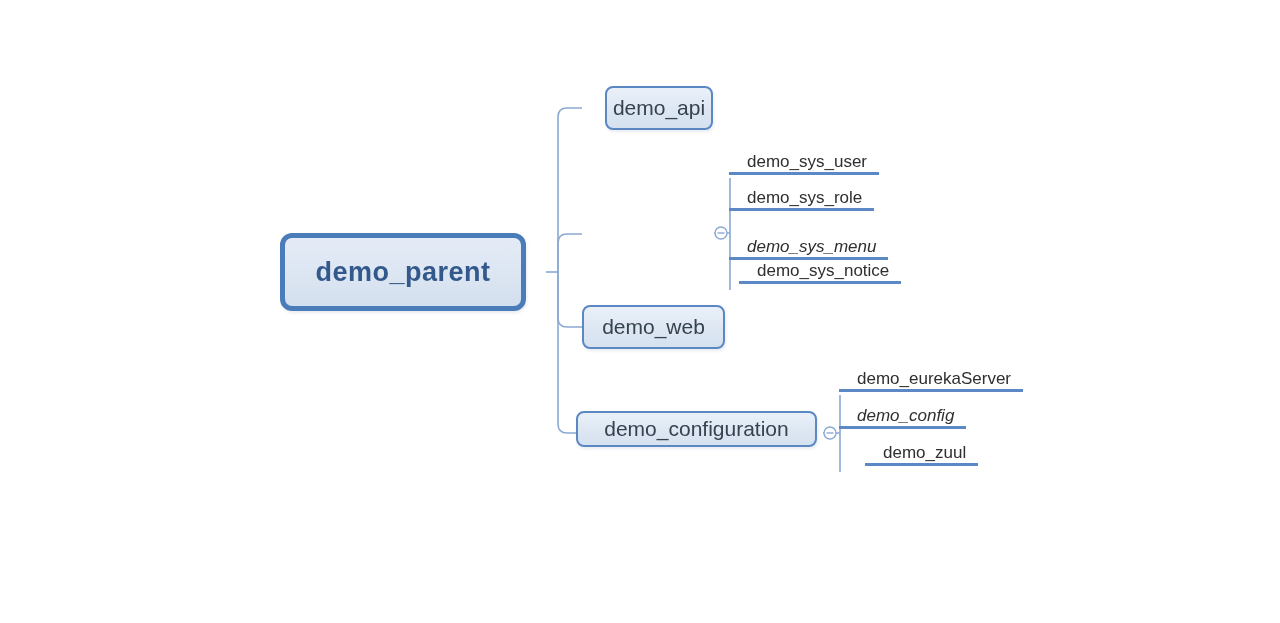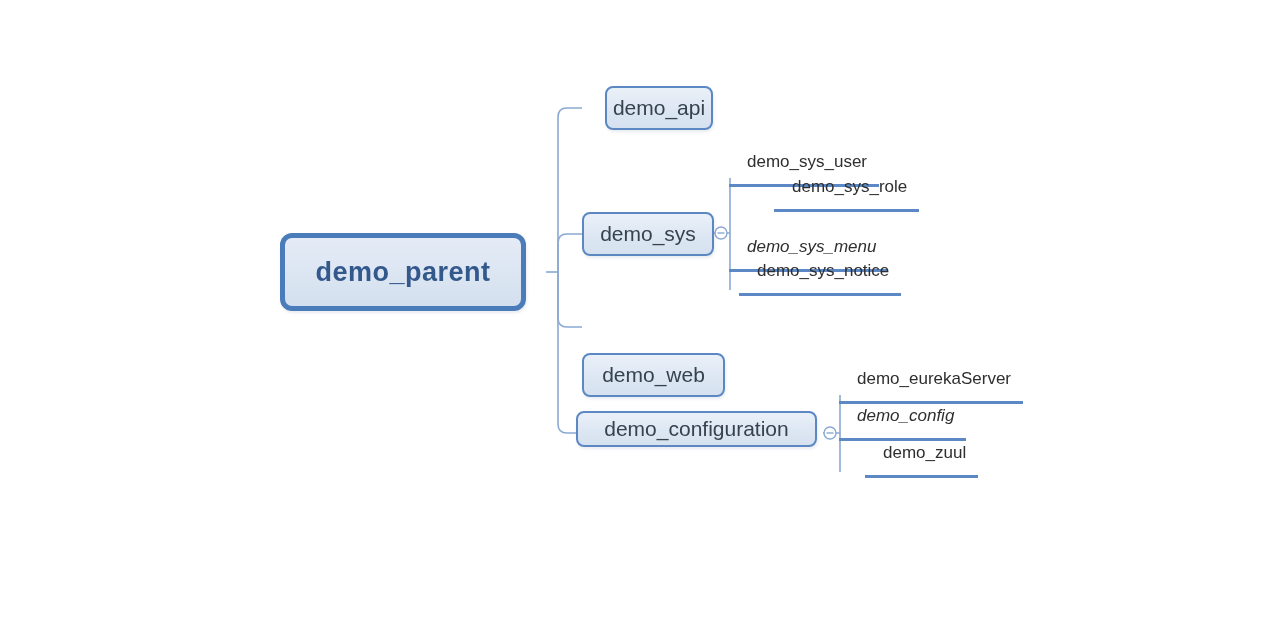--- a/index.html
+++ b/index.html
@@ -45,38 +45,38 @@
     border: 5px solid #4a7cba;
     border-radius: 12px;
     background: linear-gradient(180deg, #e4ebf6 0%, #dbe5f2 60%, #d3dfee 100%);
     color: #33588c;
     font-size: 27px;
     font-weight: bold;
     letter-spacing: 0.5px;
   }
   .box-api    { left: 582px; top: 86px;  width: 108px; height: 44px; margin-left: 23px; }
   .box-sys    { left: 582px; top: 212px; width: 132px; height: 44px; }
-  .box-web    { left: 582px; top: 305px; width: 143px; height: 44px; margin-top: 48px; }
+  .box-web    { left: 582px; top: 305px; width: 143px; height: 44px; }
   .box-config { left: 576px; top: 411px; width: 241px; height: 36px; }
 
   .leaf {
     position: absolute;
     box-sizing: content-box;
     font-size: 17px;
     line-height: 21px;
     color: #2f2f2f;
-    padding: 0 12px 12px 18px;
+    padding: 0 12px 0 18px;
     border-bottom: 3px solid #5c88c6;
     white-space: nowrap;
     cursor: default;
     width: max-content;
   }
   
   .leaf-sys-user   { left: 729px; top: 151px; }
-  .leaf-sys-role   { left: 729px; top: 176px; margin-left: 45px; }
+  .leaf-sys-role   { left: 729px; top: 187px; }
   .leaf-sys-menu   { left: 729px; top: 236px; font-style: italic; }
   .leaf-sys-notice { left: 739px; top: 260px; }
   
   .leaf-eureka { left: 839px; top: 368px; }
   .leaf-config { left: 839px; top: 405px; font-style: italic; }
   .leaf-zuul   { left: 865px; top: 442px; }
 </style>
 </head>
 <body>
 
@@ -111,23 +111,20 @@
   </svg>
 
   <div class="node-box root-box">
     <span>demo_parent</span>
   </div>
 
   <div class="node-box box-api">
     <span>demo_api</span>
   </div>
 
-  <div class="node-box box-sys">
-    <span>demo_sys</span>
-  </div>
 
   <div class="node-box box-web">
     <span>demo_web</span>
   </div>
 
   <div class="node-box box-config">
     <span>demo_configuration</span>
   </div>
 
   <div class="leaf leaf-sys-user">

